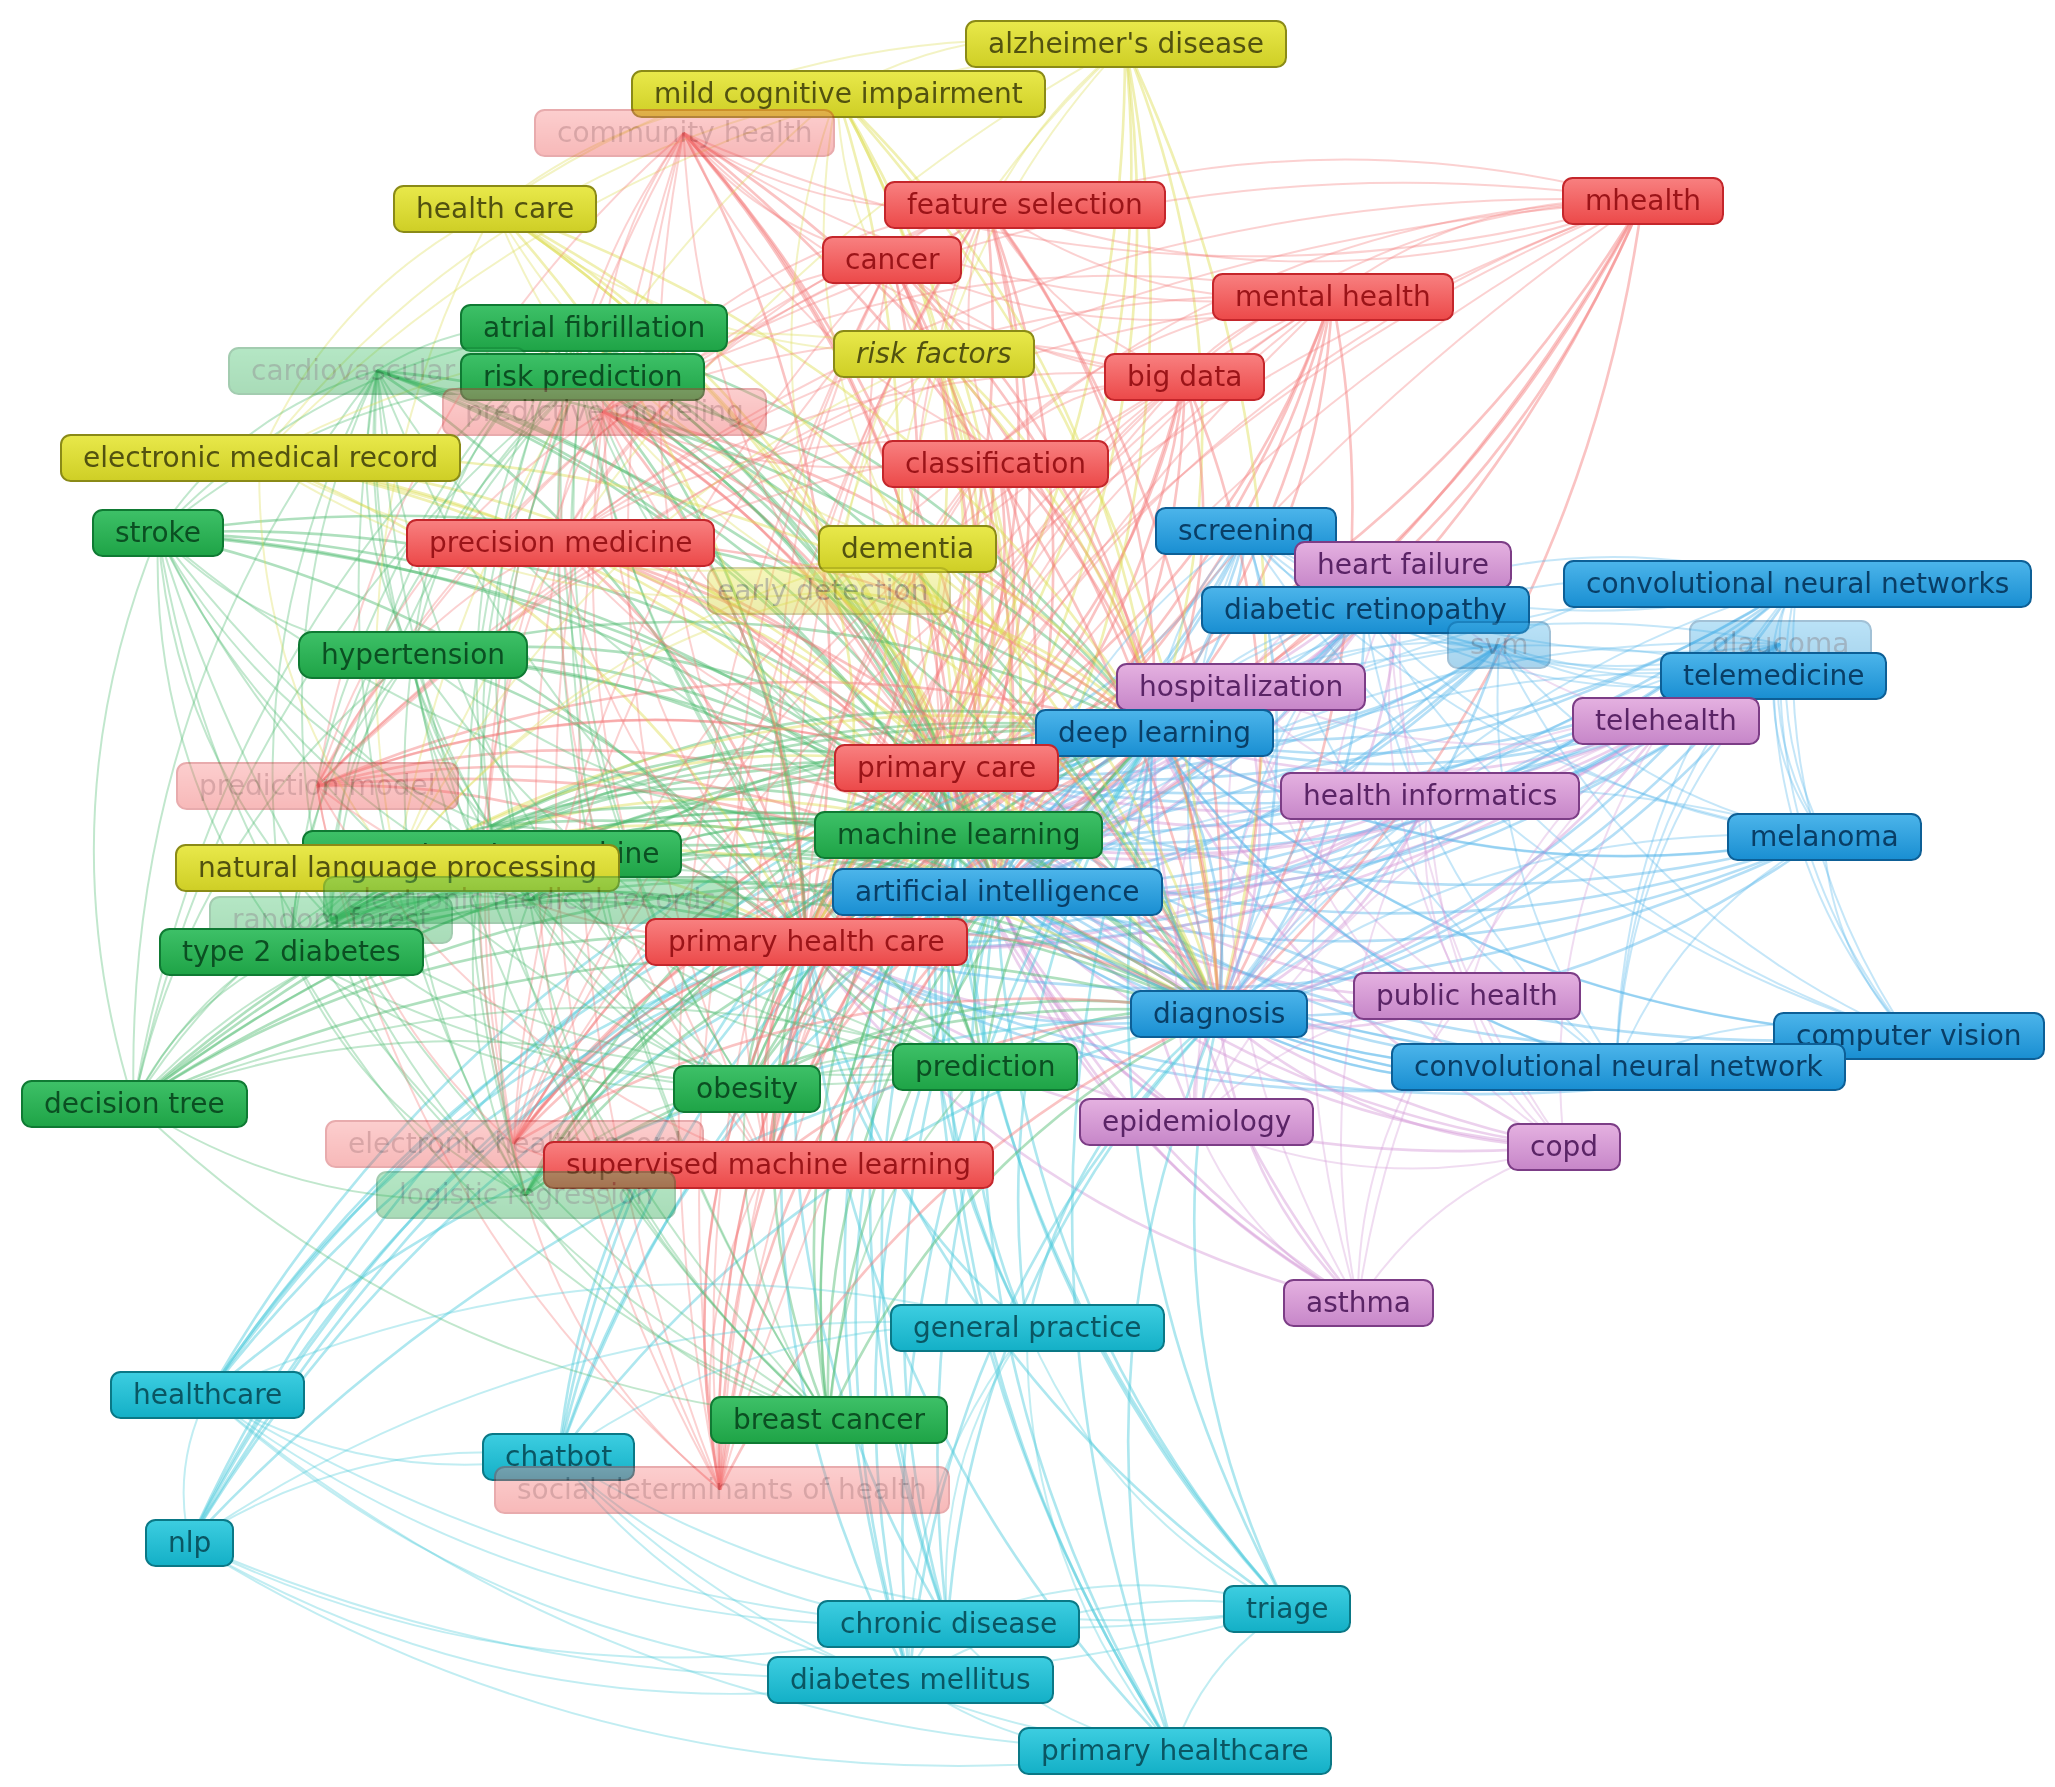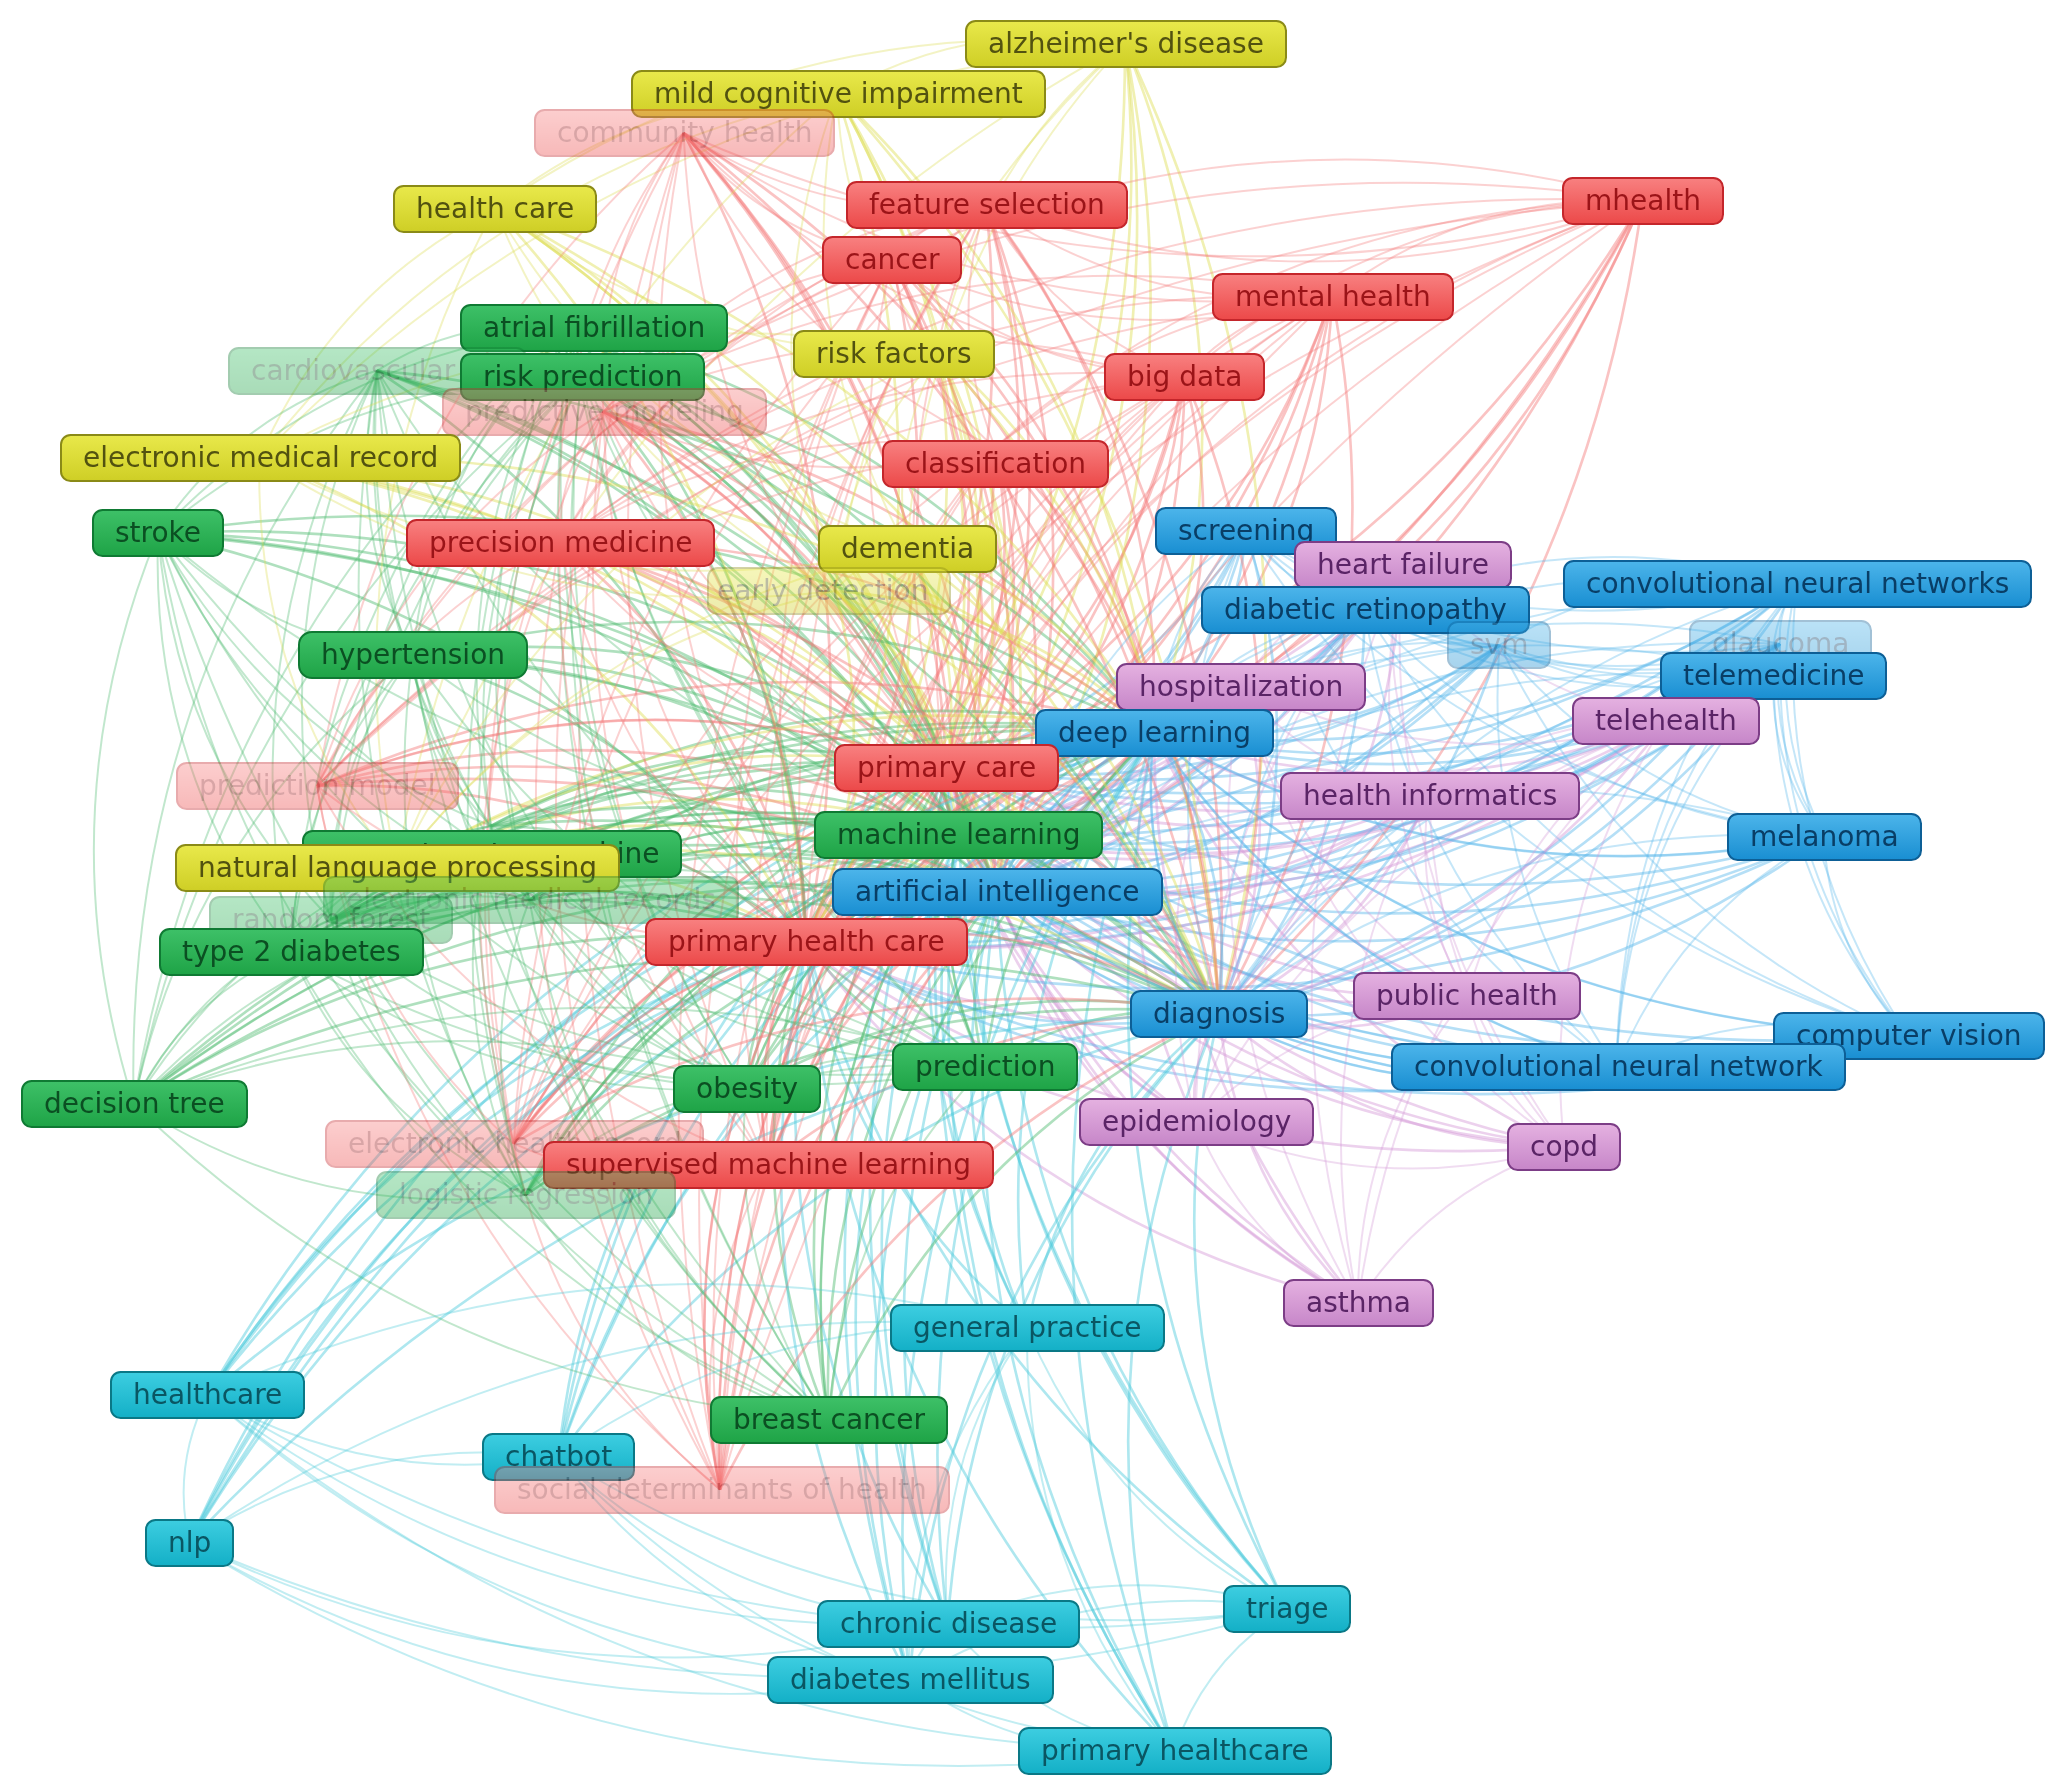--- a/index.html
+++ b/index.html
@@ -772,28 +772,28 @@
       <path d="M1946,2431 Q1821.3,2507.54 1774,2646" fill="none" stroke="#4ccadb" stroke-width="3" stroke-opacity="0.35"></path>
       <path d="M1432,2454 Q1387.88,2485.56 1374,2538" fill="none" stroke="#4ccadb" stroke-width="3" stroke-opacity="0.35"></path>
       <path d="M1432,2454 Q1568.44,2611.56 1774,2646" fill="none" stroke="#4ccadb" stroke-width="3" stroke-opacity="0.35"></path>
       <path d="M1374,2538 Q1554.56,2664 1774,2646" fill="none" stroke="#4ccadb" stroke-width="3" stroke-opacity="0.35"></path>
     </svg>
   <div id="nodes">
       <div class="node c-yellow" style="left: 965px; top: 20px;">alzheimer's disease</div>
       <div class="node c-yellow" style="left: 631px; top: 70px;">mild cognitive impairment</div>
       <div class="node c-red faded" style="left: 534px; top: 109px;">community health</div>
       <div class="node c-yellow" style="left: 393px; top: 185px;">health care</div>
-      <div class="node c-red" style="left: 846px; top: 181px; text-align: right;">feature selection</div>
+      <div class="node c-red" style="left: 884px; top: 181px; text-align: right;">feature selection</div>
       <div class="node c-red" style="left: 1562px; top: 177px;">mhealth</div>
       <div class="node c-red" style="left: 822px; top: 236px;">cancer</div>
       <div class="node c-red" style="left: 1212px; top: 273px;">mental health</div>
       <div class="node c-green" style="left: 460px; top: 304px;">atrial fibrillation</div>
       <div class="node c-green faded" style="left: 228px; top: 347px;">cardiovascular dis</div>
       <div class="node c-green" style="left: 460px; top: 353px;">risk prediction</div>
-      <div class="node c-yellow" style="left: 793px; top: 330px;">risk factors</div>
+      <div class="node c-yellow" style="left: 833px; top: 330px; font-style: italic;">risk factors</div>
       <div class="node c-red" style="left: 1104px; top: 353px;">big data</div>
       <div class="node c-red faded" style="left: 442px; top: 388px;">predictive modeling</div>
       <div class="node c-yellow" style="left: 60px; top: 434px;">electronic medical record</div>
       <div class="node c-red" style="left: 882px; top: 440px;">classification</div>
       <div class="node c-green" style="left: 92px; top: 509px;">stroke</div>
       <div class="node c-red" style="left: 406px; top: 519px;">precision medicine</div>
       <div class="node c-blue" style="left: 1155px; top: 507px;">screening</div>
       <div class="node c-yellow" style="left: 818px; top: 525px;">dementia</div>
       <div class="node c-purple" style="left: 1294px; top: 541px;">heart failure</div>
       <div class="node c-yellow faded" style="left: 707px; top: 567px; padding-left: 8px;">early detection</div>

